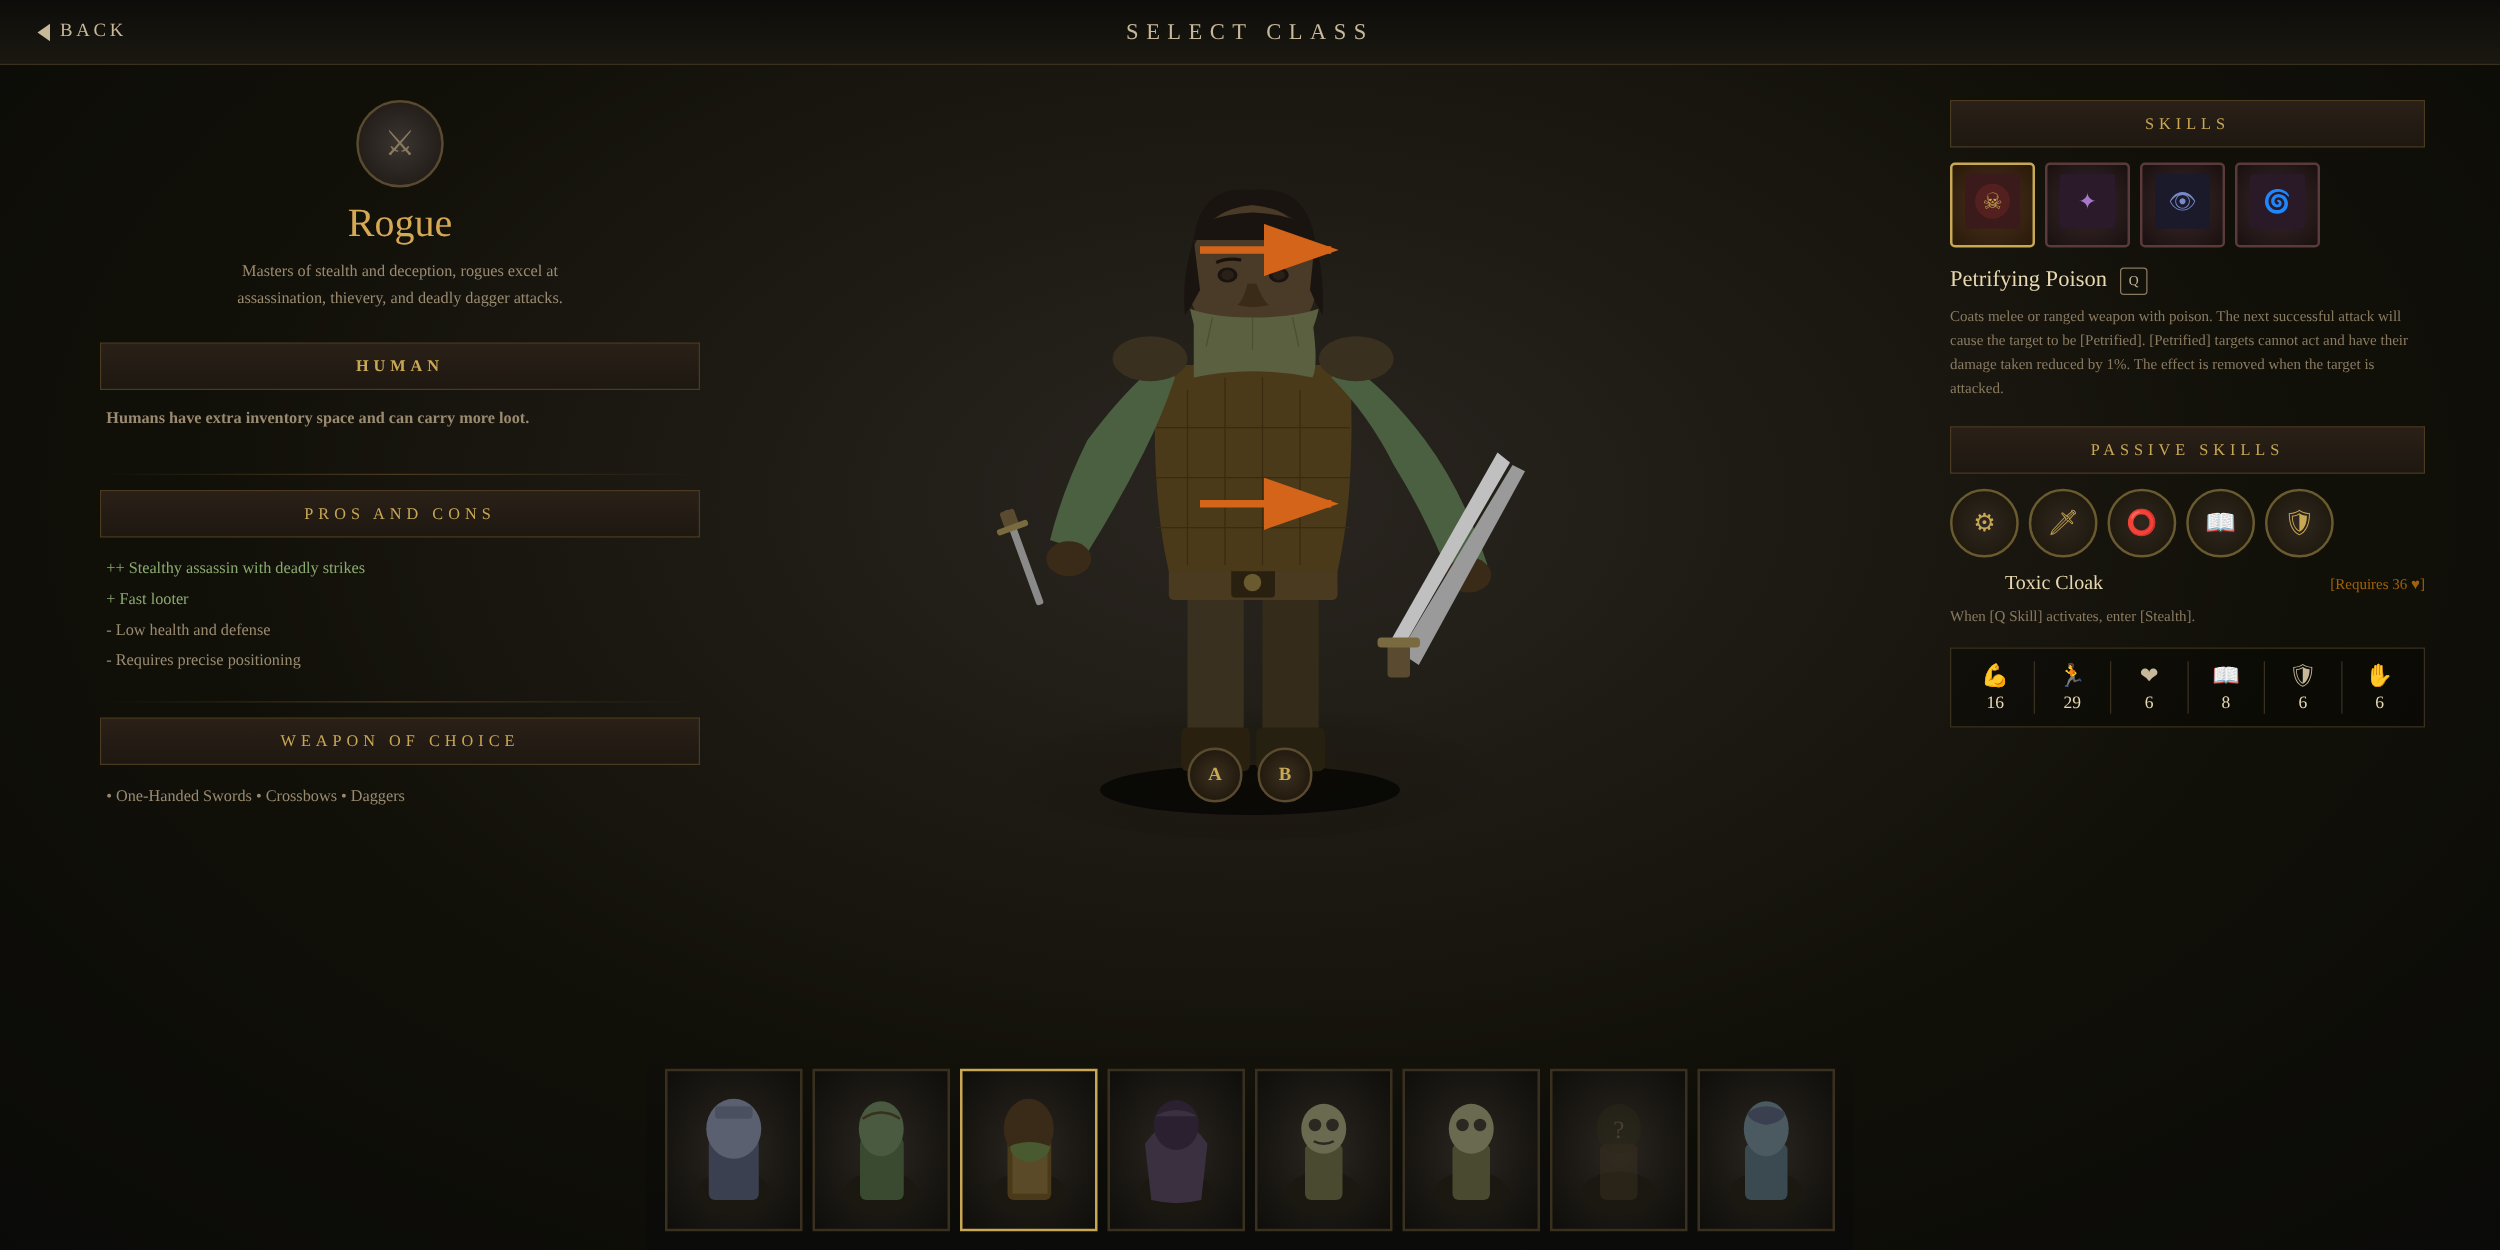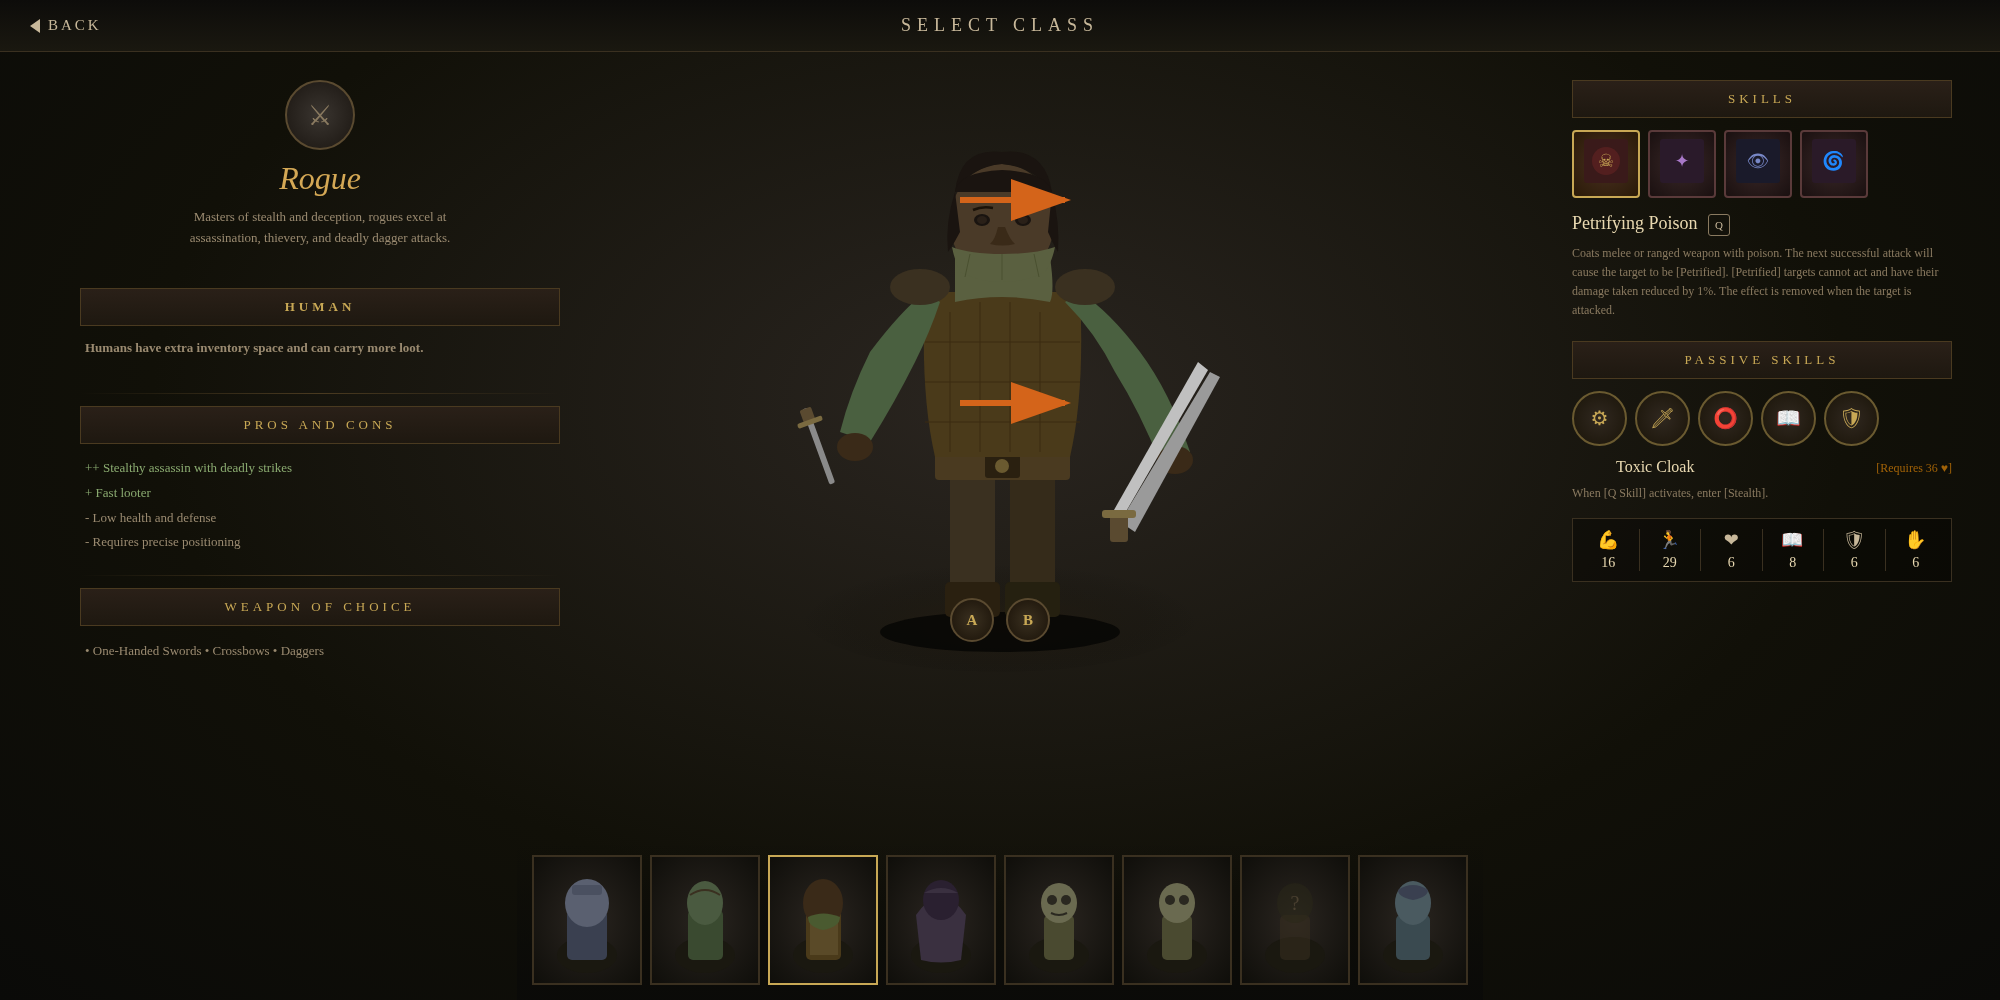--- a/index.html
+++ b/index.html
@@ -90,28 +90,27 @@
       font-size: 28px;
       color: #8a7a60;
     }
 
     .class-name {
       text-align: center;
       font-size: 32px;
       color: #d4a855;
       font-family: 'Georgia', serif;
       margin-bottom: 10px;
-      font-style: italic;
     }
     .class-desc {
       text-align: center;
       font-size: 13px;
       color: #9a8a70;
       line-height: 1.6;
-      margin-bottom: 39px;
+      margin-bottom: 25px;
       max-width: 340px;
       margin-left: auto;
       margin-right: auto;
     }
 
     .section-header {
       background: linear-gradient(180deg, #2a2018 0%, #1e1810 100%);
       border: 1px solid #4a3a20;
       text-align: center;
       padding: 10px;
@@ -196,21 +195,21 @@
       justify-content: center;
       color: #c8a855;
       font-size: 15px;
       font-weight: bold;
       font-family: 'Georgia', serif;
     }
 
     
     .right-panel {
       position: absolute;
-      right: 48px;
+      right: 60px;
       top: 80px;
       width: 380px;
       z-index: 5;
     }
 
     .skills-section { margin-bottom: 20px; }
 
     .skill-icons-row {
       display: flex;
       gap: 8px;

